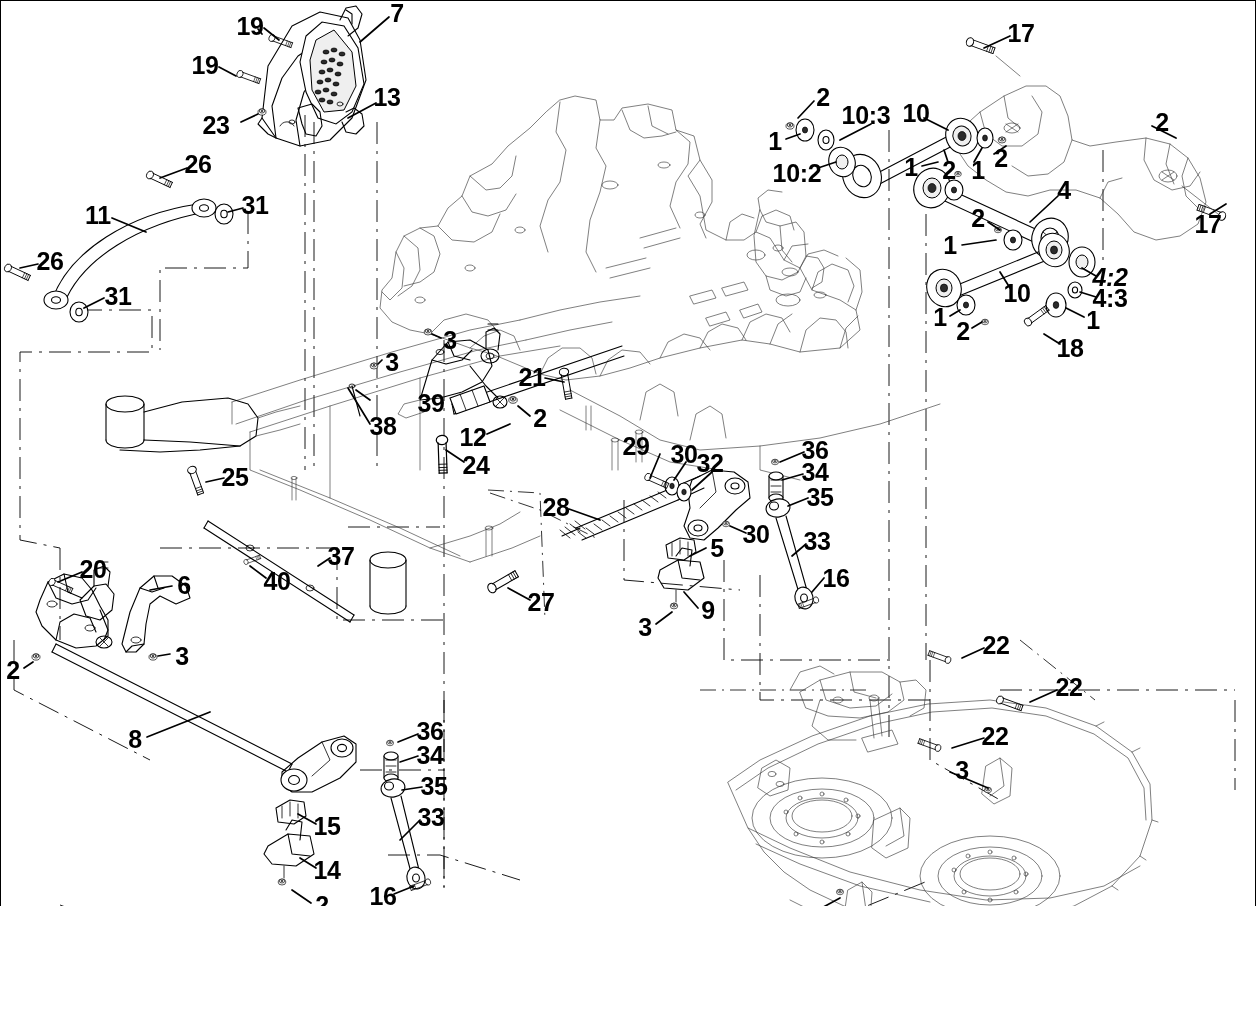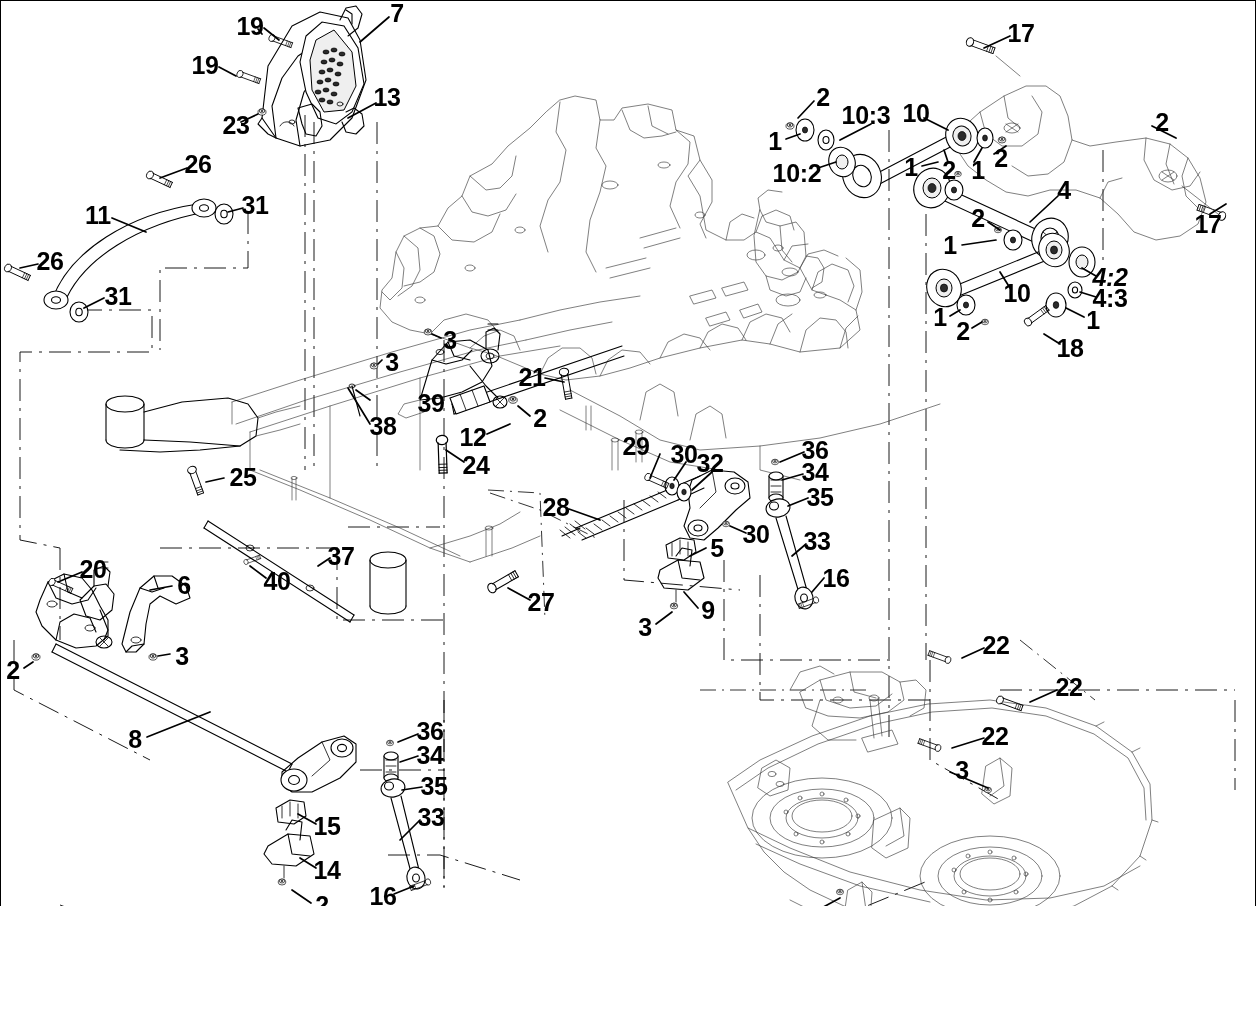--- a/index.html
+++ b/index.html
@@ -769,21 +769,21 @@
     </g>
   </svg>
 
   <div class="border-frame"></div>
 
   <div id="callout-layer">
       <div class="callout" style="left: 250px; top: 26px;">19</div>
       <div class="callout" style="left: 397px; top: 13px;">7</div>
       <div class="callout" style="left: 205px; top: 65px;">19</div>
       <div class="callout" style="left: 387px; top: 97px;">13</div>
-      <div class="callout" style="left: 236px; top: 125px;">23</div>
+      <div class="callout" style="left: 216px; top: 125px;">23</div>
       <div class="callout" style="left: 198px; top: 164px;">26</div>
       <div class="callout" style="left: 255px; top: 205px;">31</div>
       <div class="callout" style="left: 98px; top: 215px;">11</div>
       <div class="callout" style="left: 50px; top: 261px;">26</div>
       <div class="callout" style="left: 118px; top: 296px;">31</div>
       <div class="callout" style="left: 1021px; top: 33px;">17</div>
       <div class="callout" style="left: 823px; top: 97px;">2</div>
       <div class="callout" style="left: 866px; top: 115px;">10:3</div>
       <div class="callout" style="left: 916px; top: 113px;">10</div>
       <div class="callout" style="left: 1162px; top: 122px;">2</div>
@@ -811,21 +811,21 @@
       <div class="callout" style="left: 383px; top: 426px;">38</div>
       <div class="callout" style="left: 540px; top: 418px;">2</div>
       <div class="callout" style="left: 473px; top: 437px;">12</div>
       <div class="callout" style="left: 476px; top: 465px;">24</div>
       <div class="callout" style="left: 636px; top: 446px;">29</div>
       <div class="callout" style="left: 684px; top: 454px;">30</div>
       <div class="callout" style="left: 710px; top: 463px;">32</div>
       <div class="callout" style="left: 815px; top: 450px;">36</div>
       <div class="callout" style="left: 815px; top: 472px;">34</div>
       <div class="callout" style="left: 820px; top: 497px;">35</div>
-      <div class="callout" style="left: 235px; top: 477px; margin-left: 8px;">25</div>
+      <div class="callout" style="left: 235px; top: 477px;">25</div>
       <div class="callout" style="left: 556px; top: 507px;">28</div>
       <div class="callout" style="left: 756px; top: 534px;">30</div>
       <div class="callout" style="left: 817px; top: 541px;">33</div>
       <div class="callout" style="left: 717px; top: 548px;">5</div>
       <div class="callout" style="left: 341px; top: 556px;">37</div>
       <div class="callout" style="left: 277px; top: 581px;">40</div>
       <div class="callout" style="left: 836px; top: 578px;">16</div>
       <div class="callout" style="left: 93px; top: 569px;">20</div>
       <div class="callout" style="left: 184px; top: 585px;">6</div>
       <div class="callout" style="left: 708px; top: 610px;">9</div>

